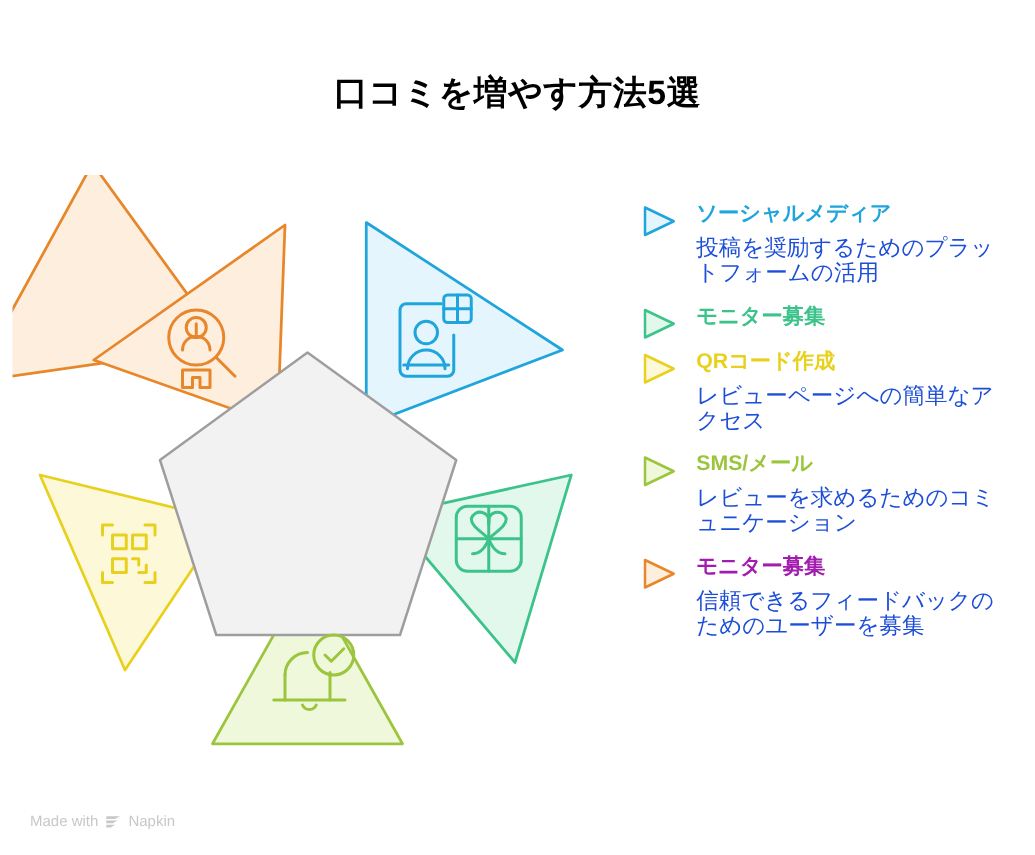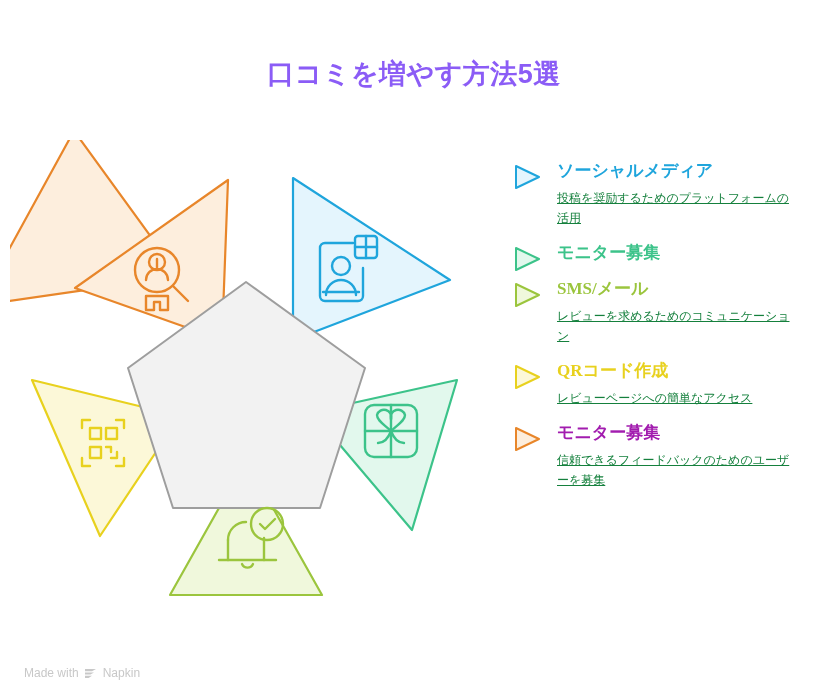--- a/index.html
+++ b/index.html
@@ -20,21 +20,21 @@
     height: 684px;
   }
   .title {
     position: absolute;
     top: 56px;
     left: 0;
     width: 828px;
     text-align: center;
     font-size: 27px;
     font-weight: bold;
-    color: #8b5cf6;
+    color: #000000;
     letter-spacing: 0.5px;
   }
   .diagram {
     position: absolute;
     left: 10px;
     top: 140px;
     width: 490px;
     height: 480px;
   }
   .legend {
@@ -53,33 +53,31 @@
     left: 0;
     top: 3px;
     width: 30px;
     height: 28px;
   }
   .legend-title {
     font-size: 17px;
     font-weight: bold;
     line-height: 22px;
     margin-bottom: 6px;
-    font-family: Liberation Serif, serif;
   }
   .legend-desc {
-    font-size: 12px;
+    font-size: 18px;
     line-height: 20px;
-    color: #15803d;
+    color: #1d4ed8;
     max-width: 240px;
-    text-decoration: underline;
   }
   .watermark {
     position: absolute;
     left: 24px;
-    bottom: 4px;
+    bottom: 20px;
     display: flex;
     align-items: center;
     gap: 5px;
     color: #c8c8c8;
     font-size: 12px;
   }
   .watermark svg { display: block; }
 </style>
 </head>
 <body>
@@ -167,32 +165,32 @@
 
     <div class="legend-item">
       <svg class="legend-marker" viewBox="0 0 30 28">
         <polygon points="4,3 27,14 4,25" fill="#e2f8ed" stroke="#3cc38a" stroke-width="2" stroke-linejoin="round"></polygon>
       </svg>
       <div class="legend-title" style="color:#3cc38a">モニター募集</div>
     </div>
 
     <div class="legend-item">
       <svg class="legend-marker" viewBox="0 0 30 28">
+        <polygon points="4,3 27,14 4,25" fill="#fcf8d8" stroke="#e8d11e" stroke-width="2" stroke-linejoin="round"></polygon>
+      </svg>
+      <div class="legend-title" style="color:#e8d11e">QRコード作成</div>
+      <div class="legend-desc">レビューページへの簡単なアクセス</div>
+    </div>
+
+    <div class="legend-item">
+      <svg class="legend-marker" viewBox="0 0 30 28">
         <polygon points="4,3 27,14 4,25" fill="#f0f8dc" stroke="#9bc53d" stroke-width="2" stroke-linejoin="round"></polygon>
       </svg>
       <div class="legend-title" style="color:#9bc53d">SMS/メール</div>
       <div class="legend-desc">レビューを求めるためのコミュニケーション</div>
-    </div>
-
-    <div class="legend-item">
-      <svg class="legend-marker" viewBox="0 0 30 28">
-        <polygon points="4,3 27,14 4,25" fill="#fcf8d8" stroke="#e8d11e" stroke-width="2" stroke-linejoin="round"></polygon>
-      </svg>
-      <div class="legend-title" style="color:#e8d11e">QRコード作成</div>
-      <div class="legend-desc">レビューページへの簡単なアクセス</div>
     </div>
 
     <div class="legend-item">
       <svg class="legend-marker" viewBox="0 0 30 28">
         <polygon points="4,3 27,14 4,25" fill="#fdeedd" stroke="#e8862a" stroke-width="2" stroke-linejoin="round"></polygon>
       </svg>
       <div class="legend-title" style="color:#a21caf">モニター募集</div>
       <div class="legend-desc">信頼できるフィードバックのためのユーザーを募集</div>
     </div>
 

